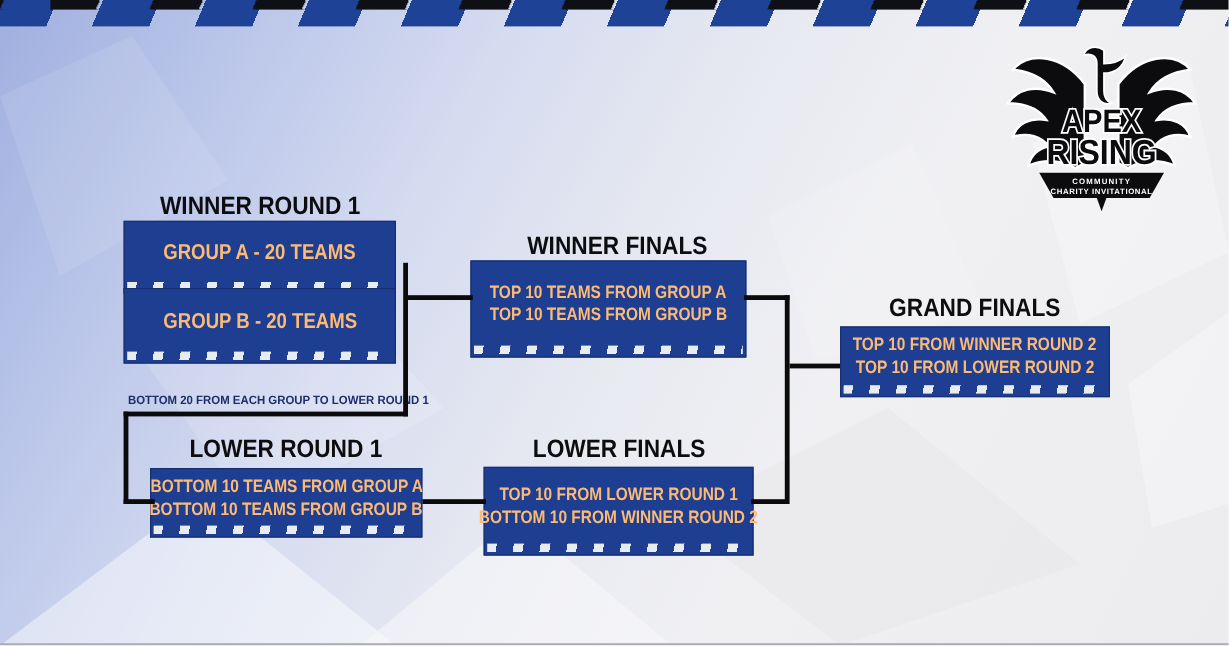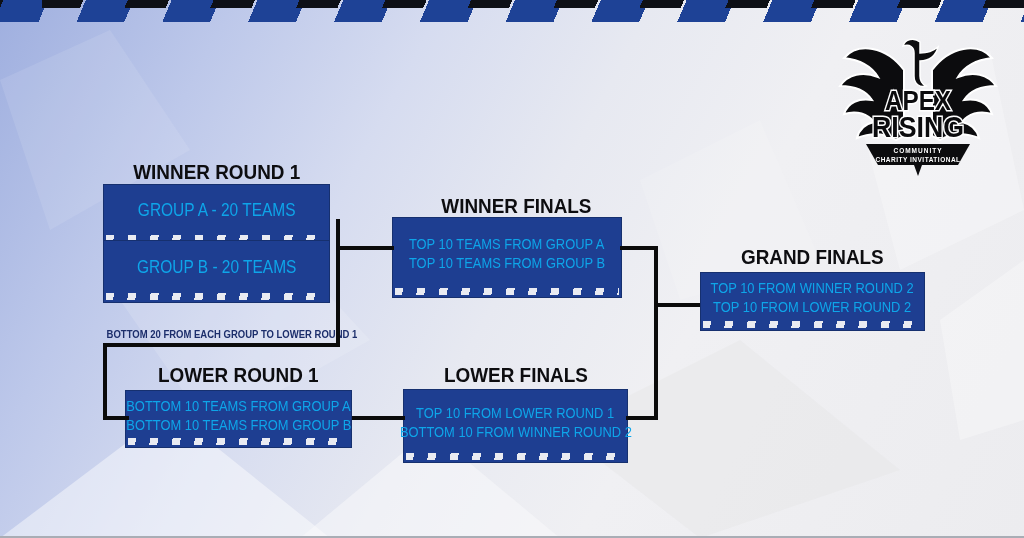--- a/index.html
+++ b/index.html
@@ -30,42 +30,42 @@
   
   .hdr{
     position:absolute;text-align:center;color:#0d0d10;font-weight:bold;
     font-size:21px;white-space:nowrap;
   }
   .hdr>span{display:inline-block;transform:scaleX(.9);transform-origin:center;}
   
   .bluebox{
     position:absolute;background:#1e3e91;border:1px solid #16306f;box-sizing:border-box;
     display:flex;flex-direction:column;align-items:center;justify-content:center;
-    padding-bottom:9px;color:#0ea5e9;font-weight:normal;text-align:center;
+    padding-bottom:9px;color:#fdba74;font-weight:bold;text-align:center;
   }
   .bluebox::after{
     content:"";position:absolute;left:2px;right:2px;bottom:2px;height:7px;
     background:repeating-linear-gradient(100deg,#e9ebf2 0 8px,rgba(0,0,0,0) 8px 22px);
   }
   .bluebox .ln{display:inline-block;transform:scaleX(.86);transform-origin:center;white-space:nowrap;}
   .one-line{font-size:18px;}
   .two-line{font-size:15px;line-height:19px;}
   
   .cline{position:absolute;background:#0b0b0b;}
   
   .note{
     position:absolute;left:100px;top:329px;width:250px;text-align:center;
     font-size:10px;font-weight:bold;color:#1c2e6b;white-space:nowrap;
   }
   .note>span{display:inline-block;transform:scaleX(.95);transform-origin:center;}
   
   #hdr-wr1{left:103px;top:160px;width:227px;}
   #box-group-a{left:103px;top:184px;width:227px;height:61px;}
   #box-group-b{left:103px;top:240px;width:227px;height:63px;}
-  #hdr-wf{left:401px;top:194px;width:230px;}
+  #hdr-wf{left:368px;top:194px;width:230px;text-align:right;}
   #box-wf{left:392px;top:217px;width:230px;height:81px;}
   #hdr-gf{left:700px;top:245px;width:225px;}
   #box-gf{left:700px;top:272px;width:225px;height:59px;}
   #hdr-lr1{left:125px;top:363px;width:227px;}
   #box-lr1{left:125px;top:390px;width:227px;height:58px;}
   #hdr-lf{left:403px;top:363px;width:225px;}
   #box-lf{left:403px;top:389px;width:225px;height:74px;}
   #l-v1{left:336px;top:219px;width:4px;height:128px;}
   #l-wf-in{left:338px;top:246px;width:56px;height:4px;}
   #l-note{left:103px;top:343px;width:237px;height:4px;}

